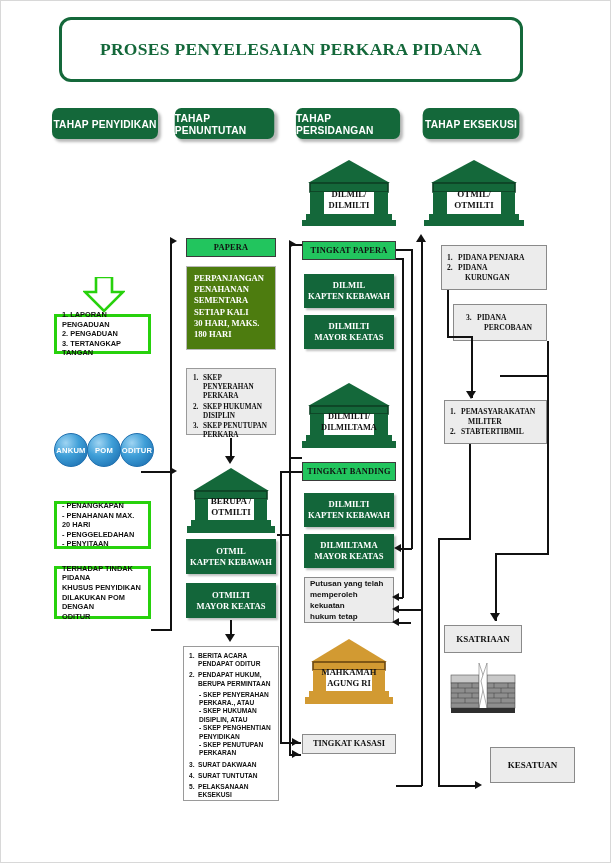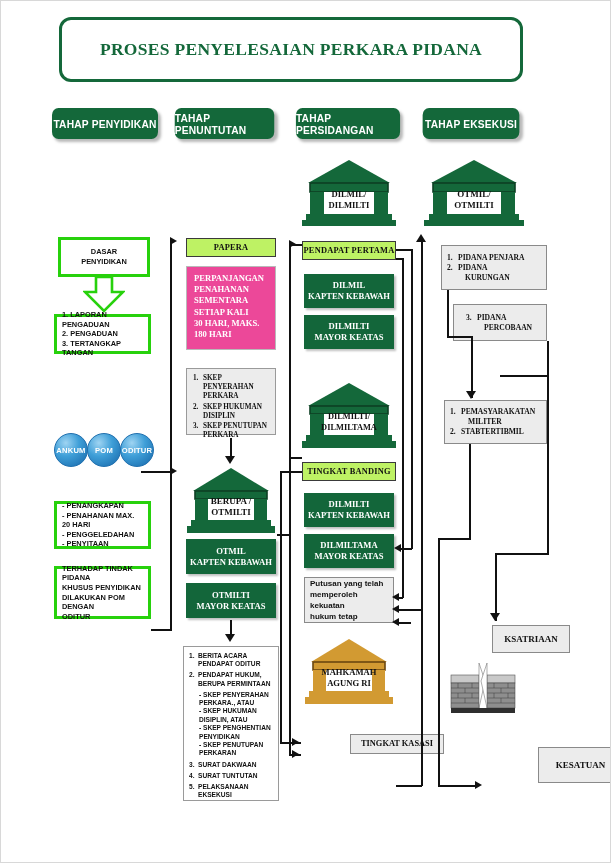--- a/index.html
+++ b/index.html
@@ -24,32 +24,32 @@
 
   
   .gbox{background:#fff;border:3px solid #27d10c;display:flex;flex-direction:column;
     justify-content:center;font-size:7.4px;font-weight:bold;line-height:9.6px;
     font-family:"Liberation Sans", sans-serif;color:#111;padding:3px 5px;}
   .gbox.ctr{align-items:center;text-align:center;}
 
   .greybox{background:#ececec;border:1px solid #8a8a8a;color:#111;font-weight:bold;
     display:flex;flex-direction:column;justify-content:center;
     font-size:8px;line-height:10px;font-family:"Liberation Serif", serif;padding:3px 5px;}
-  .greybox.ctr{align-items:center;text-align:right;margin-left:48px;}
+  .greybox.ctr{align-items:center;text-align:right;}
 
   .greenbox{background:#13663a;color:#fff;font-weight:bold;display:flex;
     align-items:center;justify-content:center;text-align:center;
     font-size:8.6px;line-height:10.6px;font-family:"Liberation Serif", serif;
     box-shadow:2px 2px 2px rgba(0,0,0,.25);}
 
-  .bluebox{background:#ec4899;color:#fff;font-weight:bold;font-size:8.6px;
+  .bluebox{background:#4d7c0f;color:#fff;font-weight:bold;font-size:8.6px;
     line-height:11.2px;padding:6px 7px;font-family:"Liberation Serif", serif;
     border:1px solid #b9b9b9;}
 
-  .whitelabel{background:#bef264;border:1px solid #3a3a3a;display:flex;align-items:center;
+  .whitelabel{background:#22c55e;border:1px solid #3a3a3a;display:flex;align-items:center;
     justify-content:center;font-weight:bold;font-size:8.4px;
     font-family:"Liberation Serif", serif;color:#111;letter-spacing:.2px;}
 
   .listbox{background:#fff;border:1px solid #9a9a9a;font-size:6.6px;line-height:8.4px;
     font-weight:bold;font-family:"Liberation Sans", sans-serif;color:#111;padding:5px 5px;}
   .listbox .li{display:flex;margin-bottom:2.5px;}
   .listbox .n{width:9px;flex:none;}
   .listbox .t{flex:1;}
   .listbox .sub{padding-left:10px;}
 
@@ -125,24 +125,20 @@
       <rect x="9" y="34" width="14" height="22" fill="#14683a"></rect>
       <rect x="77" y="34" width="14" height="22" fill="#14683a"></rect>
       <rect x="23" y="34" width="54" height="22" fill="#ffffff"></rect>
       <rect x="5" y="56" width="90" height="6" fill="#14683a"></rect>
       <rect x="0" y="62" width="100" height="6" fill="#14683a"></rect>
     </svg>
     <div class="tlabel" style="top:31px;font-size:9px;">OTMIL/</div>
     <div class="tlabel" style="top:42px;font-size:9px;">OTMILTI</div>
   </div>
 
-  <div class="abs gbox ctr" style="left:57px;top:236px;width:92px;height:40px;">
-    <div>DASAR</div>
-    <div>PENYIDIKAN</div>
-  </div>
 
   <div class="abs" style="left:82px;top:276px;width:42px;height:36px;">
     <svg width="42" height="36" viewBox="0 0 42 36">
       <polygon points="13,0 29,0 29,15 40,15 21,34 2,15 13,15" fill="#ffffff" stroke="#27d10c" stroke-width="2.6"></polygon>
     </svg>
   </div>
 
   <div class="abs gbox" style="left:53px;top:313px;width:97px;height:40px;">
     <div>1. LAPORAN PENGADUAN</div>
     <div>2. PENGADUAN</div>
@@ -264,21 +260,21 @@
       <span class="t">PELAKSANAAN EKSEKUSI</span>
     </div>
   </div>
 
   <div class="abs ln lnv" style="left:288px;top:243px;height:420px;"></div>
   <div class="abs ln lnh" style="left:276px;top:533px;width:13px;"></div>
   <div class="abs tri-r" style="left:288px;top:239px;"></div>
   <div class="abs ln lnh" style="left:288px;top:243px;width:13px;"></div>
 
   <div class="abs whitelabel" style="left:301px;top:240px;width:94px;height:19px;">
-    <span>PENDAPAT PERTAMA</span>
+    <span>TINGKAT PAPERA</span>
   </div>
 
   <div class="abs greenbox" style="left:303px;top:273px;width:90px;height:34px;flex-direction:column;">
     <div>DILMIL</div>
     <div>KAPTEN KEBAWAH</div>
   </div>
 
   <div class="abs greenbox" style="left:303px;top:314px;width:90px;height:34px;flex-direction:column;">
     <div>DILMILTI</div>
     <div>MAYOR KEATAS</div>

